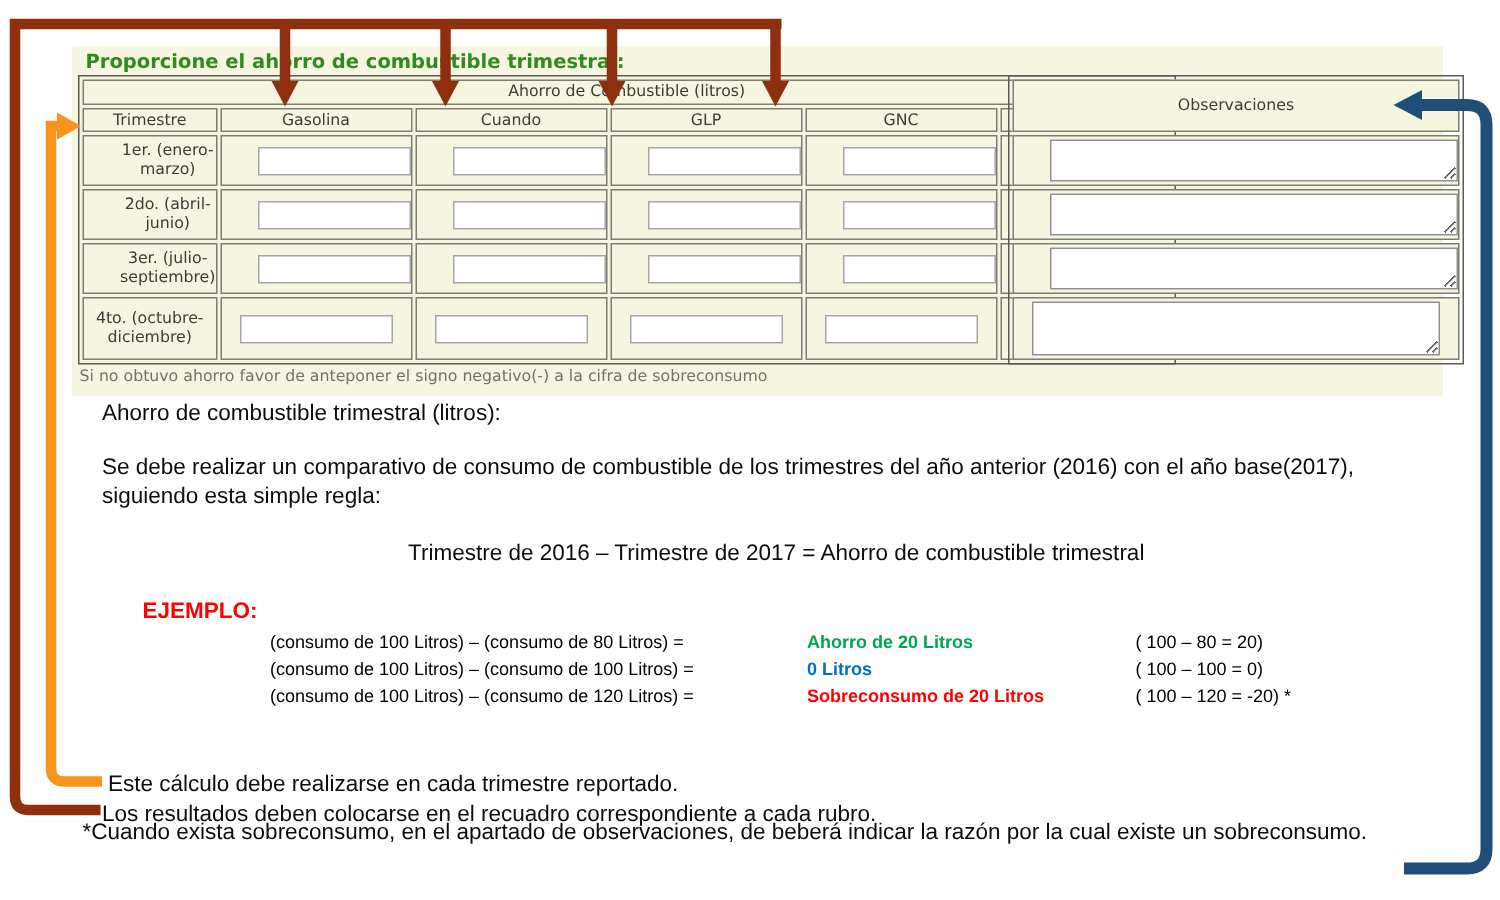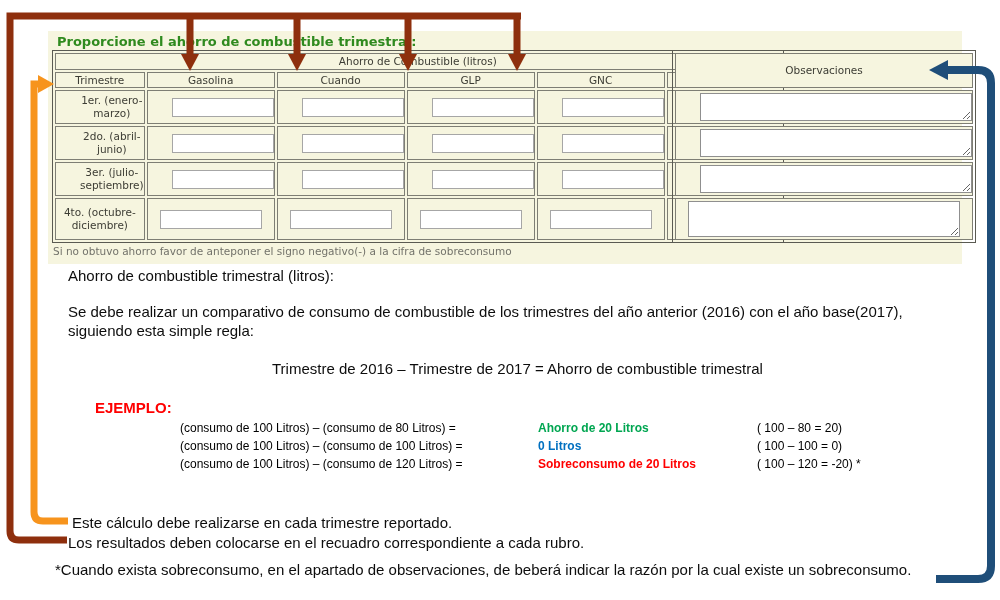--- a/index.html
+++ b/index.html
@@ -65,21 +65,21 @@
   .t-ejemplo  { left:95px;  top:399px; font-weight:bold; }
   .ex-left   { position:absolute; left:180px; }
   .ex-result { position:absolute; left:538px; font-weight:bold;text-align:right; }
   .ex-calc   { position:absolute; left:757px; }
   .ex-row1 span { top:421px; }
   .ex-row2 span { top:439px; }
   .ex-row3 span { top:457px; }
   .ex-row span { position:absolute; font-size:12px; white-space:nowrap; }
   .t-note1 { left:72px; top:514px; }
   .t-note2 { left:68px; top:534px; }
-  .t-note3 { left:55px; top:561px; }
+  .t-note3 { left:55px; top:546px; }
   
   svg.overlay {
     position:absolute; left:0; top:0; width:1000px; height:600px;
     pointer-events:none; z-index:10;
   }
 </style>
 </head>
 <body>
 
 <div class="panel">

